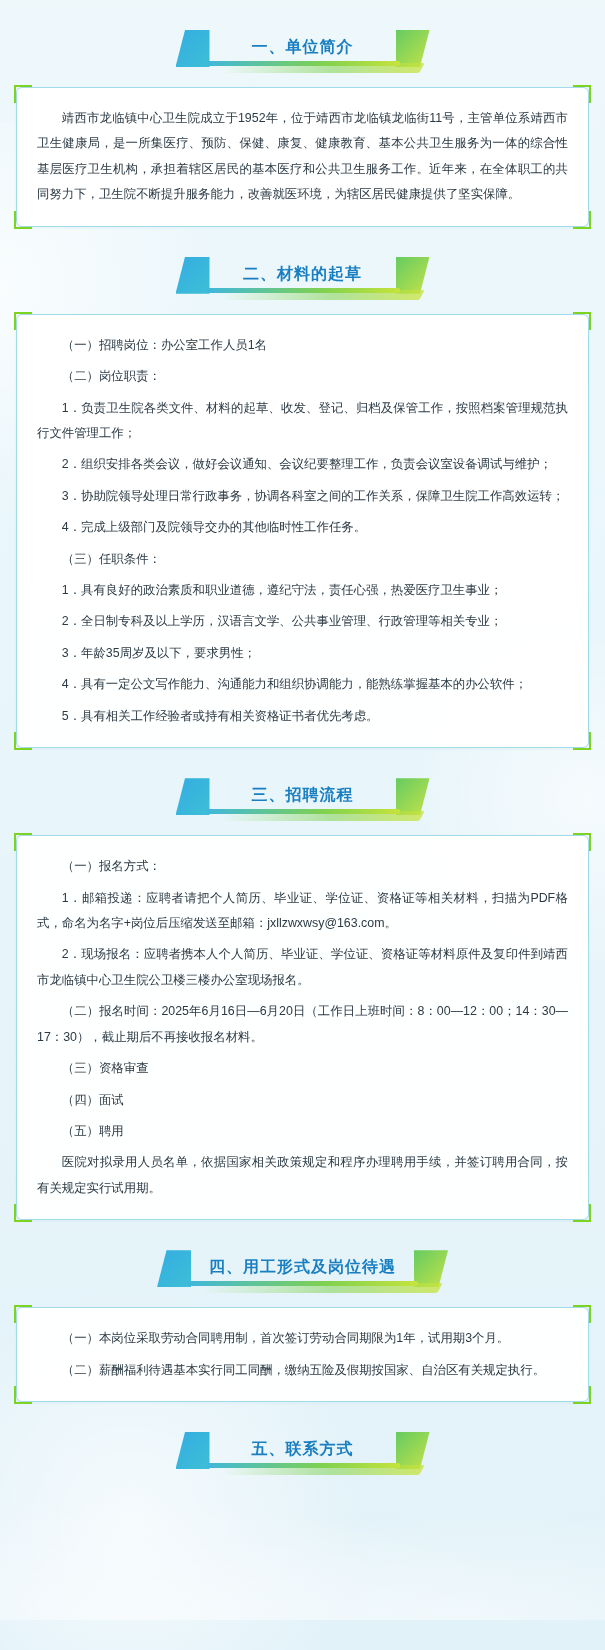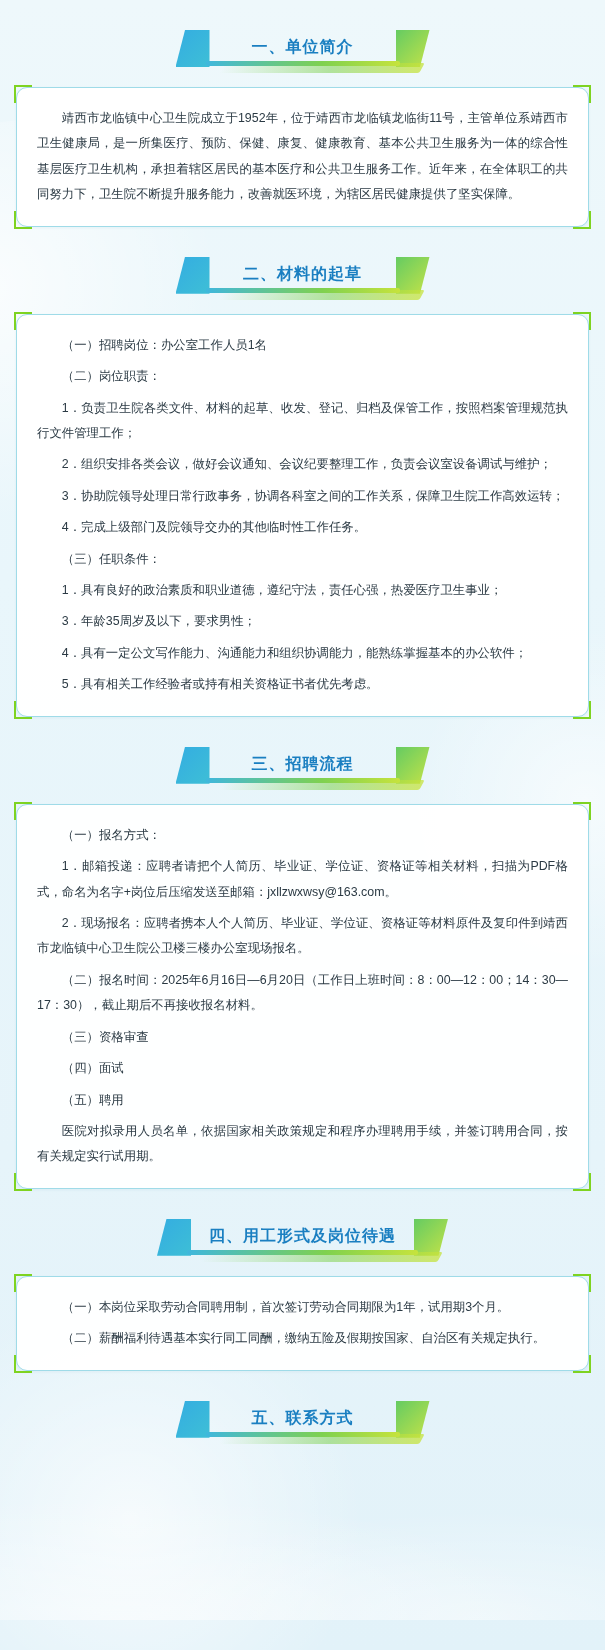--- a/index.html
+++ b/index.html
@@ -115,21 +115,21 @@
     z-index: 0;
     border-radius: 2px;
   }
 
   
   .card {
     position: relative;
     margin: 0 16px 22px 16px;
     background: rgba(255,255,255,.96);
     border: 1px solid #9fdbe8;
-    border-radius: 11px;
+    border-radius: 6px;
     padding: 18px 20px 18px 20px;
     box-shadow: 0 1px 3px rgba(60,140,170,.08);
   }
   .card::before, .card::after {
     content: "";
     position: absolute;
     width: 16px; height: 16px;
     pointer-events: none;
   }
   .card::before {
@@ -206,20 +206,21 @@
     <span class="corner-tr"></span>
     <span class="corner-bl"></span>
     <p class="para indent2">（一）招聘岗位：办公室工作人员1名</p>
     <p class="para indent2">（二）岗位职责：</p>
     <p class="para indent2">1．负责卫生院各类文件、材料的起草、收发、登记、归档及保管工作，按照档案管理规范执行文件管理工作；</p>
     <p class="para indent2">2．组织安排各类会议，做好会议通知、会议纪要整理工作，负责会议室设备调试与维护；</p>
     <p class="para indent2">3．协助院领导处理日常行政事务，协调各科室之间的工作关系，保障卫生院工作高效运转；</p>
     <p class="para indent2">4．完成上级部门及院领导交办的其他临时性工作任务。</p>
     <p class="para indent2">（三）任职条件：</p>
     <p class="para indent2">1．具有良好的政治素质和职业道德，遵纪守法，责任心强，热爱医疗卫生事业；</p>
+    <p class="para indent2">2．全日制专科及以上学历，汉语言文学、公共事业管理、行政管理等相关专业；</p>
     <p class="para indent2">3．年龄35周岁及以下，要求男性；</p>
     <p class="para indent2">4．具有一定公文写作能力、沟通能力和组织协调能力，能熟练掌握基本的办公软件；</p>
     <p class="para indent2">5．具有相关工作经验者或持有相关资格证书者优先考虑。</p>
   </div>
 
   <div class="heading-wrap">
     <div class="heading">
       <span class="ribbon-left"></span>
       <span class="ribbon-right"></span>
       <span class="underbar-shadow"></span>

